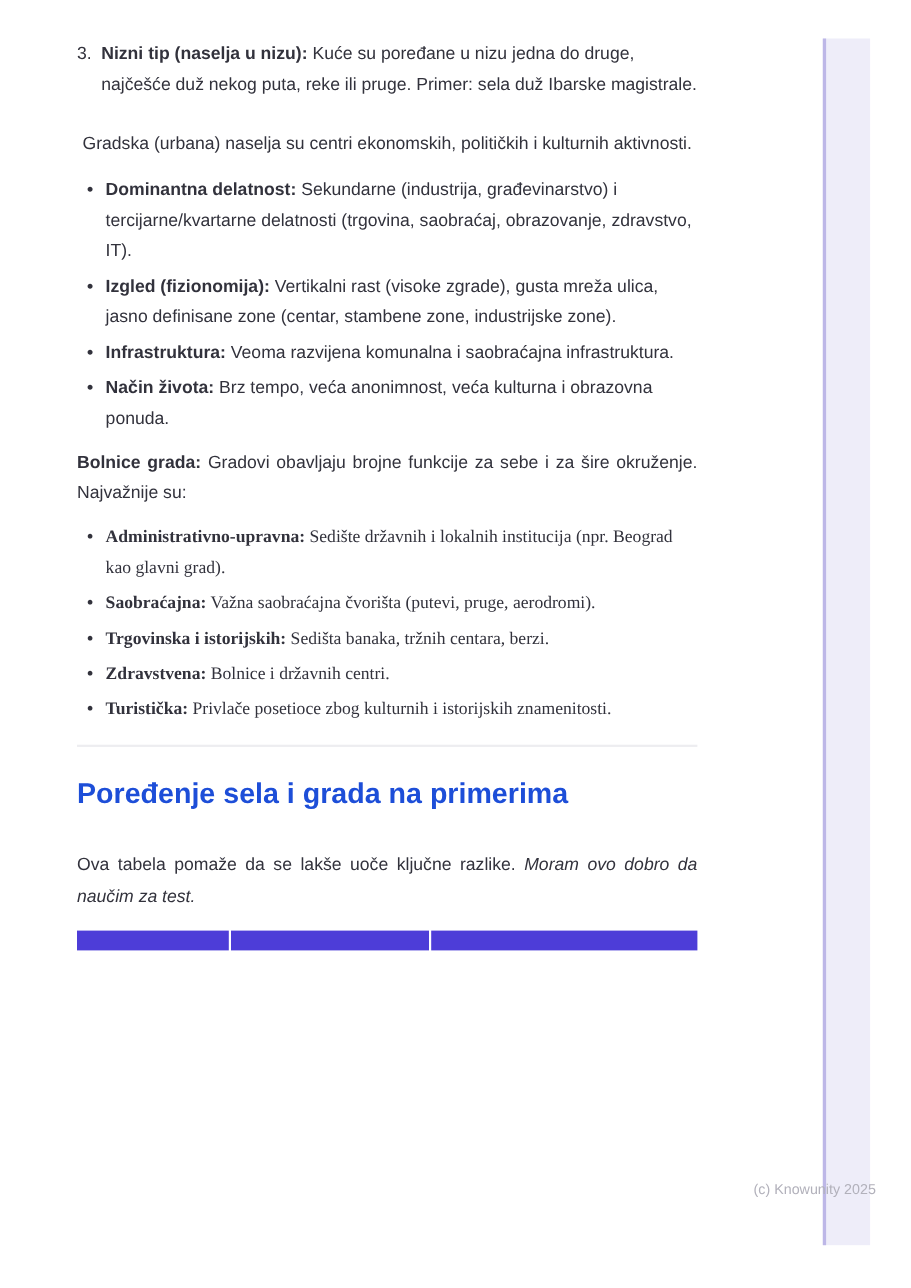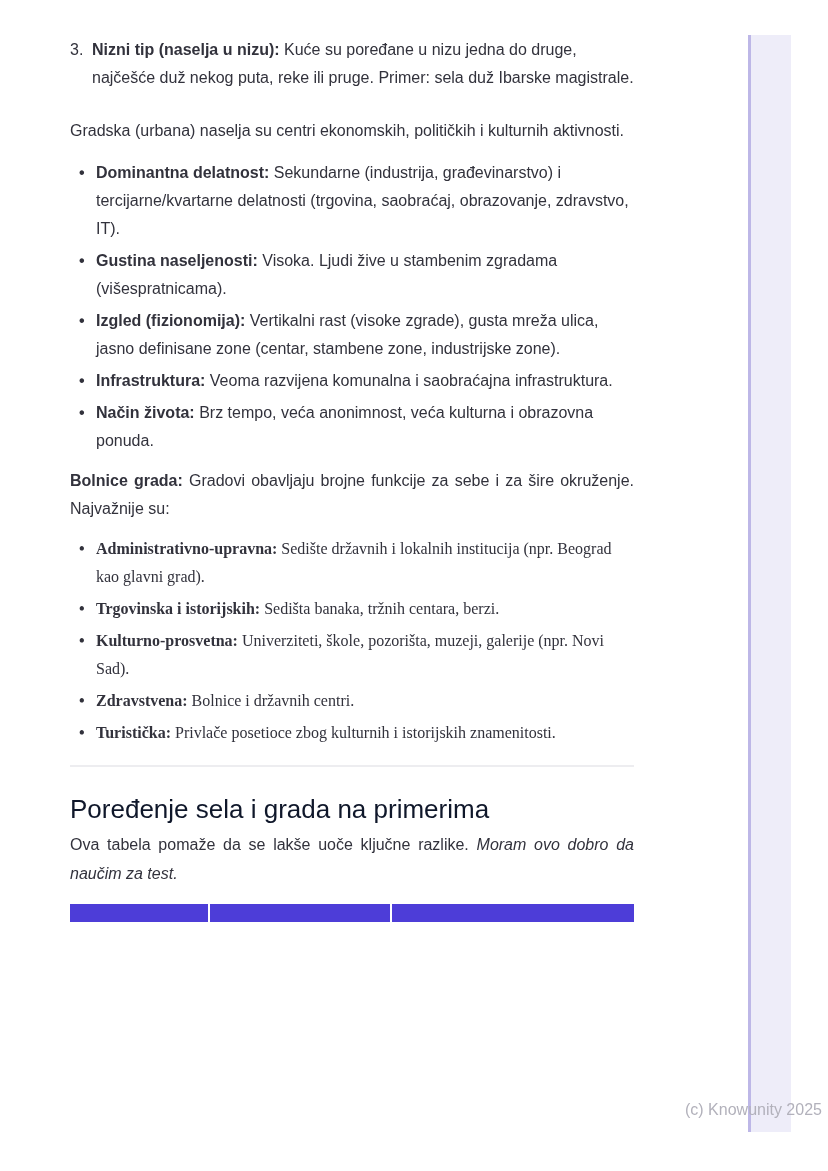--- a/index.html
+++ b/index.html
@@ -14,22 +14,22 @@
   .page-edge-strip {
     position: absolute;
     left: 748px; top: 35px;
     width: 43px; height: 1097px;
     background: #eeedf9;
     border-left: 3px solid #bdb7e7;
     z-index: 1;
   }
   .watermark {
     position: absolute;
-    left: 685px; top: 1101px;
-    font-size: 16px;
+    left: 685px; top: 1073px;
+    font-size: 13px;
     color: #b2b1bb;
     z-index: 3;
     white-space: nowrap;
   }
   .content {
     position: absolute;
     left: 70px; top: 36px;
     width: 564px;
     z-index: 2;
     font-size: 16px;
@@ -43,25 +43,25 @@
   .ol-num { flex: 0 0 22px; }
   .ol-body { flex: 1; }
   h3 {
     font-size: 21px; line-height: 24px;
     font-weight: 700;
     color: #7b7ce6;
     margin: 0 0 22px 0;
   }
   h2 {
     font-size: 26px; line-height: 30px;
-    font-weight: 400;
-    color: #0f172a;
+    font-weight: 700;
+    color: #1d4ed8;
     margin: 27px 0 0 0;
   }
-  p.intro { margin-bottom: 14px; }
+  p.intro { margin-bottom: 14px; text-align: center; }
   p.bold-line { font-weight: 700; margin-bottom: 0; }
   ul.doc-list {
     list-style: none;
     margin-top: 12px;
   }
   ul.doc-list li {
     position: relative;
     padding-left: 26px;
     margin-bottom: 4px;
   }
@@ -69,21 +69,21 @@
     position: absolute;
     left: 9px; top: 0;
   }
   .bullet::before { content: "•"; font-weight: 700; }
   p.justified {
     text-align: justify;
     margin-top: 12px;
   }
   p.closing {
     text-align: justify;
-    margin-top: 6px;
+    margin-top: 36px;
     line-height: 29px;
   }
   .em { font-style: italic; }
   hr.divider {
     border: none;
     border-top: 2px solid #ededf0;
     margin-top: 18px;
   }
   .table-header-row {
     display: flex;
@@ -120,25 +120,20 @@
 
 
   <ul class="doc-list">
     <li>
       <span class="bullet"></span>
       <b>Dominantna delatnost:</b>
       <span>Sekundarne (industrija, građevinarstvo) i tercijarne/kvartarne delatnosti (trgovina, saobraćaj, obrazovanje, zdravstvo, IT).</span>
     </li>
     <li>
       <span class="bullet"></span>
-      <b>Gustina naseljenosti:</b>
-      <span>Visoka. Ljudi žive u stambenim zgradama (višespratnicama).</span>
-    </li>
-    <li>
-      <span class="bullet"></span>
       <b>Izgled (fizionomija):</b>
       <span>Vertikalni rast (visoke zgrade), gusta mreža ulica, jasno definisane zone (centar, stambene zone, industrijske zone).</span>
     </li>
     <li>
       <span class="bullet"></span>
       <b>Infrastruktura:</b>
       <span>Veoma razvijena komunalna i saobraćajna infrastruktura.</span>
     </li>
     <li>
       <span class="bullet"></span>
@@ -153,27 +148,27 @@
   </p>
 
   <ul class="doc-list ul2">
     <li>
       <span class="bullet"></span>
       <b>Administrativno-upravna:</b>
       <span>Sedište državnih i lokalnih institucija (npr. Beograd kao glavni grad).</span>
     </li>
     <li>
       <span class="bullet"></span>
-      <b>Trgovinska i istorijskih:</b>
-      <span>Sedišta banaka, tržnih centara, berzi.</span>
+      <b>Saobraćajna:</b>
+      <span>Važna saobraćajna čvorišta (putevi, pruge, aerodromi).</span>
     </li>
     <li>
       <span class="bullet"></span>
-      <b>Kulturno-prosvetna:</b>
-      <span>Univerziteti, škole, pozorišta, muzeji, galerije (npr. Novi Sad).</span>
+      <b>Trgovinska i istorijskih:</b>
+      <span>Sedišta banaka, tržnih centara, berzi.</span>
     </li>
     <li>
       <span class="bullet"></span>
       <b>Zdravstvena:</b>
       <span>Bolnice i državnih centri.</span>
     </li>
     <li>
       <span class="bullet"></span>
       <b>Turistička:</b>
       <span>Privlače posetioce zbog kulturnih i istorijskih znamenitosti.</span>

